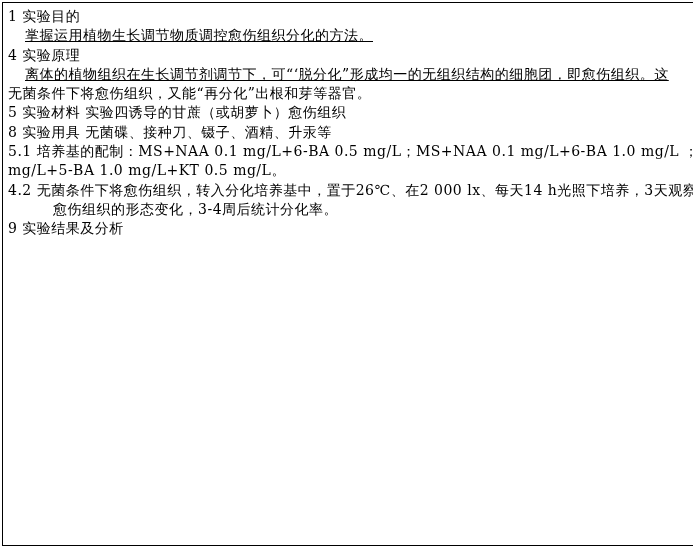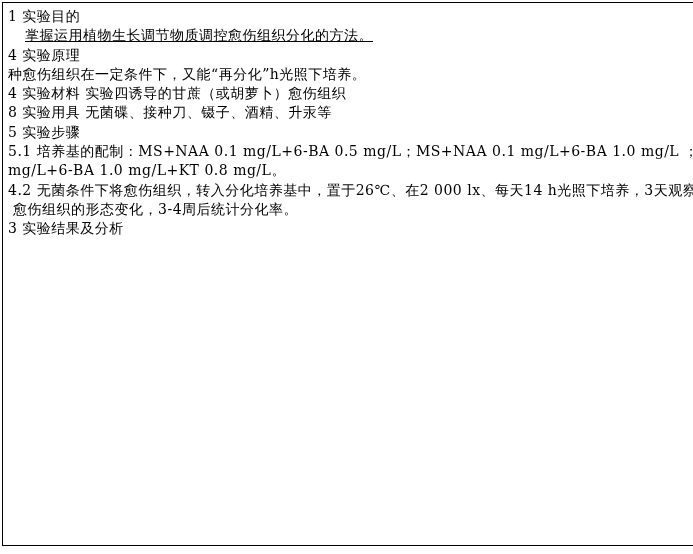--- a/index.html
+++ b/index.html
@@ -43,34 +43,35 @@
     white-space: pre;
     letter-spacing: 0.5px;
     font-style: normal;
   }
   .indent {
     padding-left: 17px;
     text-decoration: underline;
   }
   .indent-sm {
     padding-left: 5px;
+    margin-left: 40px;
   }
 </style>
 </head>
 <body>
 
 <div class="page">
   <div class="page-border"></div>
   <div class="doc-text">
     <div class="doc-line">1 实验目的</div>
     <div class="doc-line indent">掌握运用植物生长调节物质调控愈伤组织分化的方法。</div>
     <div class="doc-line">4 实验原理</div>
-    <div class="doc-line">种愈伤组织在一定条件下，又能“再分化”h光照下培养。</div>
-    <div class="doc-line">4 实验材料 实验四诱导的甘蔗（或胡萝卜）愈伤组织</div>
+    <div class="doc-line indent">离体的植物组织在生长调节剂调节下，可“‘脱分化”形成均一的无组织结构的细胞团，即愈伤组织。这</div>
+    <div class="doc-line">无菌条件下将愈伤组织，又能“再分化”出根和芽等器官。</div>
+    <div class="doc-line">5 实验材料 实验四诱导的甘蔗（或胡萝卜）愈伤组织</div>
     <div class="doc-line">8 实验用具 无菌碟、接种刀、镊子、酒精、升汞等</div>
-    <div class="doc-line">5 实验步骤</div>
     <div class="doc-line">5.1 培养基的配制：MS+NAA 0.1 mg/L+6-BA 0.5 mg/L；MS+NAA 0.1 mg/L+6-BA 1.0 mg/L ；MS+NAA 0.1</div>
-    <div class="doc-line">mg/L+6-BA 1.0 mg/L+KT 0.8 mg/L。</div>
+    <div class="doc-line">mg/L+5-BA 1.0 mg/L+KT 0.5 mg/L。</div>
     <div class="doc-line">4.2 无菌条件下将愈伤组织，转入分化培养基中，置于26℃、在2 000 lx、每天14 h光照下培养，3天观察一次</div>
     <div class="doc-line indent-sm">愈伤组织的形态变化，3-4周后统计分化率。</div>
-    <div class="doc-line">3 实验结果及分析</div>
+    <div class="doc-line">9 实验结果及分析</div>
   </div>
 </div>
 
 </body></html>

